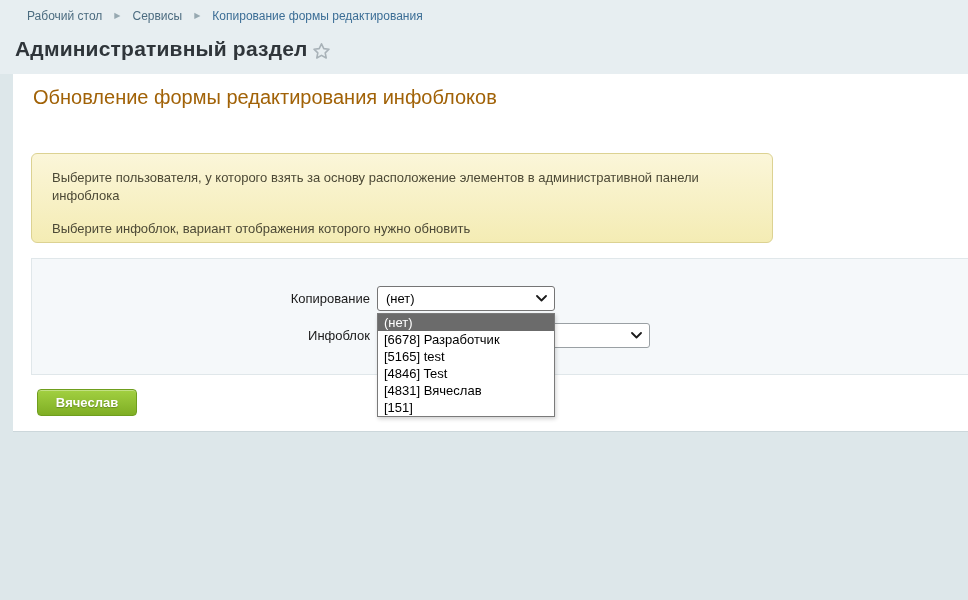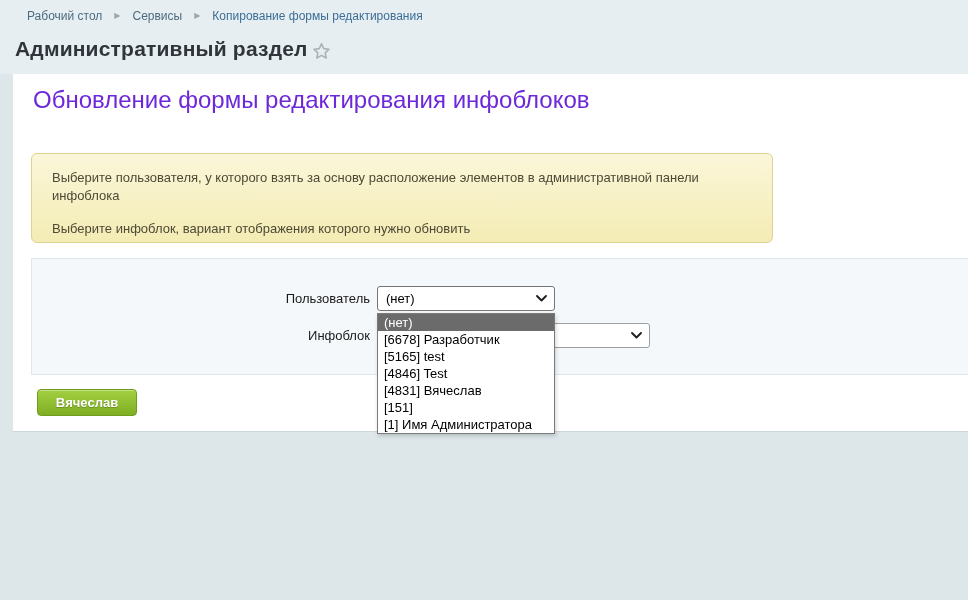--- a/index.html
+++ b/index.html
@@ -34,21 +34,21 @@
   .fav-star { cursor: pointer; display: inline-flex; margin-top: 3px; }
 
   
   .workarea {
     position: absolute; left: 13px; top: 74px; width: 955px; height: 358px;
     background: #ffffff;
     border-bottom: 1px solid #ccd7db;
   }
   .form-title {
     position: absolute; left: 20px; top: 12px;
-    font-size: 24px; color: #6d28d9; font-weight: normal;
+    font-size: 20px; color: #a16207; font-weight: normal;
   }
 
   
   .note-box {
     position: absolute; left: 18px; top: 79px; width: 742px; height: 90px;
     background: linear-gradient(#fbf6d9, #f4ecb4);
     border: 1px solid #dcd292;
     border-radius: 6px;
     padding: 15px 29px 0 20px;
   }
@@ -131,21 +131,21 @@
 <div class="workarea">
   <div class="form-title">Обновление формы редактирования инфоблоков</div>
 
   <div class="note-box">
     <div class="note-line">Выберите пользователя, у которого взять за основу расположение элементов в административной панели инфоблока</div>
     <div class="note-line">Выберите инфоблок, вариант отображения которого нужно обновить</div>
   </div>
 
   <div class="form-panel"></div>
 
-  <div class="field-label label-user">Пользователь</div>
+  <div class="field-label label-user">Копирование</div>
   <div class="select-box select-user">
     <span class="select-value">(нет)</span>
     <span class="chevron">
       <svg width="11" height="7" viewBox="0 0 11 7">
           <path d="M1 1 L5.5 5.5 L10 1" fill="none" stroke="#1a1a1a" stroke-width="1.8" stroke-linecap="round" stroke-linejoin="round"></path>
         </svg>
     </span>
   </div>
 
   <div class="field-label label-iblock">Инфоблок</div>
@@ -158,17 +158,16 @@
     </span>
   </div>
 
   <div class="dropdown-list">
     <div class="dropdown-option selected">(нет)</div>
     <div class="dropdown-option">[6678] Разработчик</div>
     <div class="dropdown-option">[5165] test</div>
     <div class="dropdown-option">[4846] Test</div>
     <div class="dropdown-option">[4831] Вячеслав</div>
     <div class="dropdown-option">[151]</div>
-    <div class="dropdown-option">[1] Имя Администратора</div>
   </div>
 
   <button class="apply-btn">Вячеслав</button>
 </div>
 
 </body></html>

